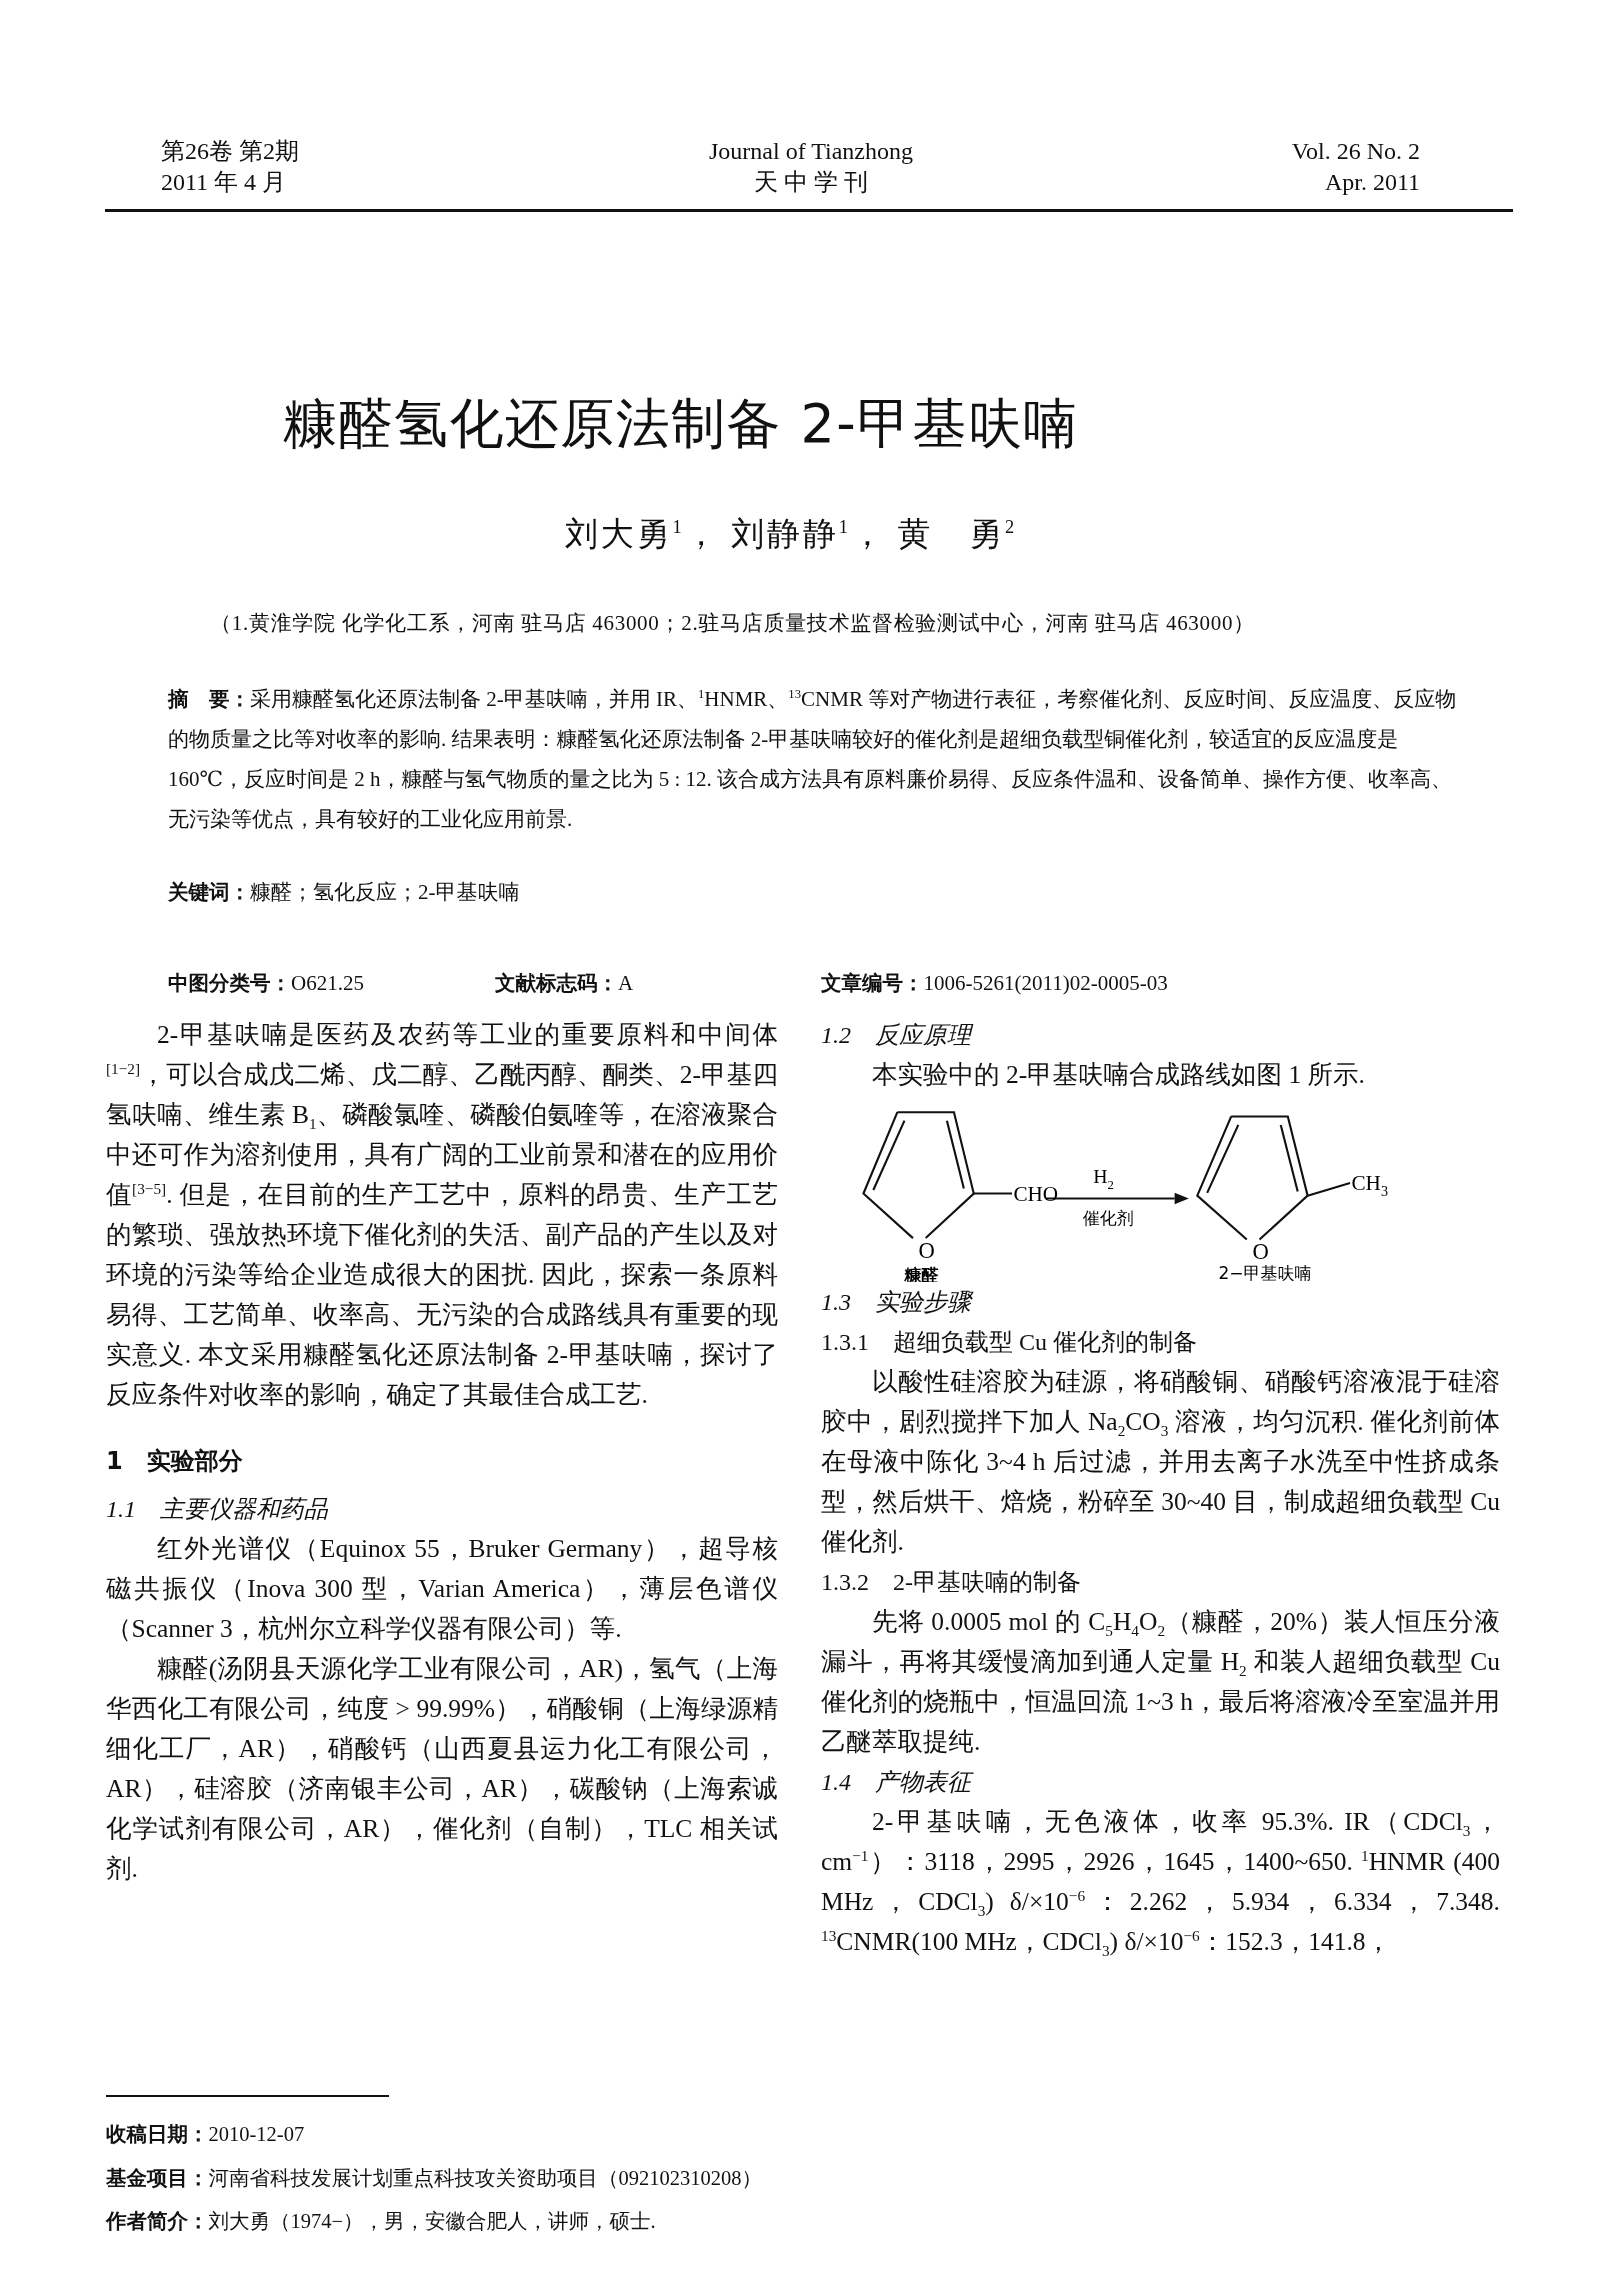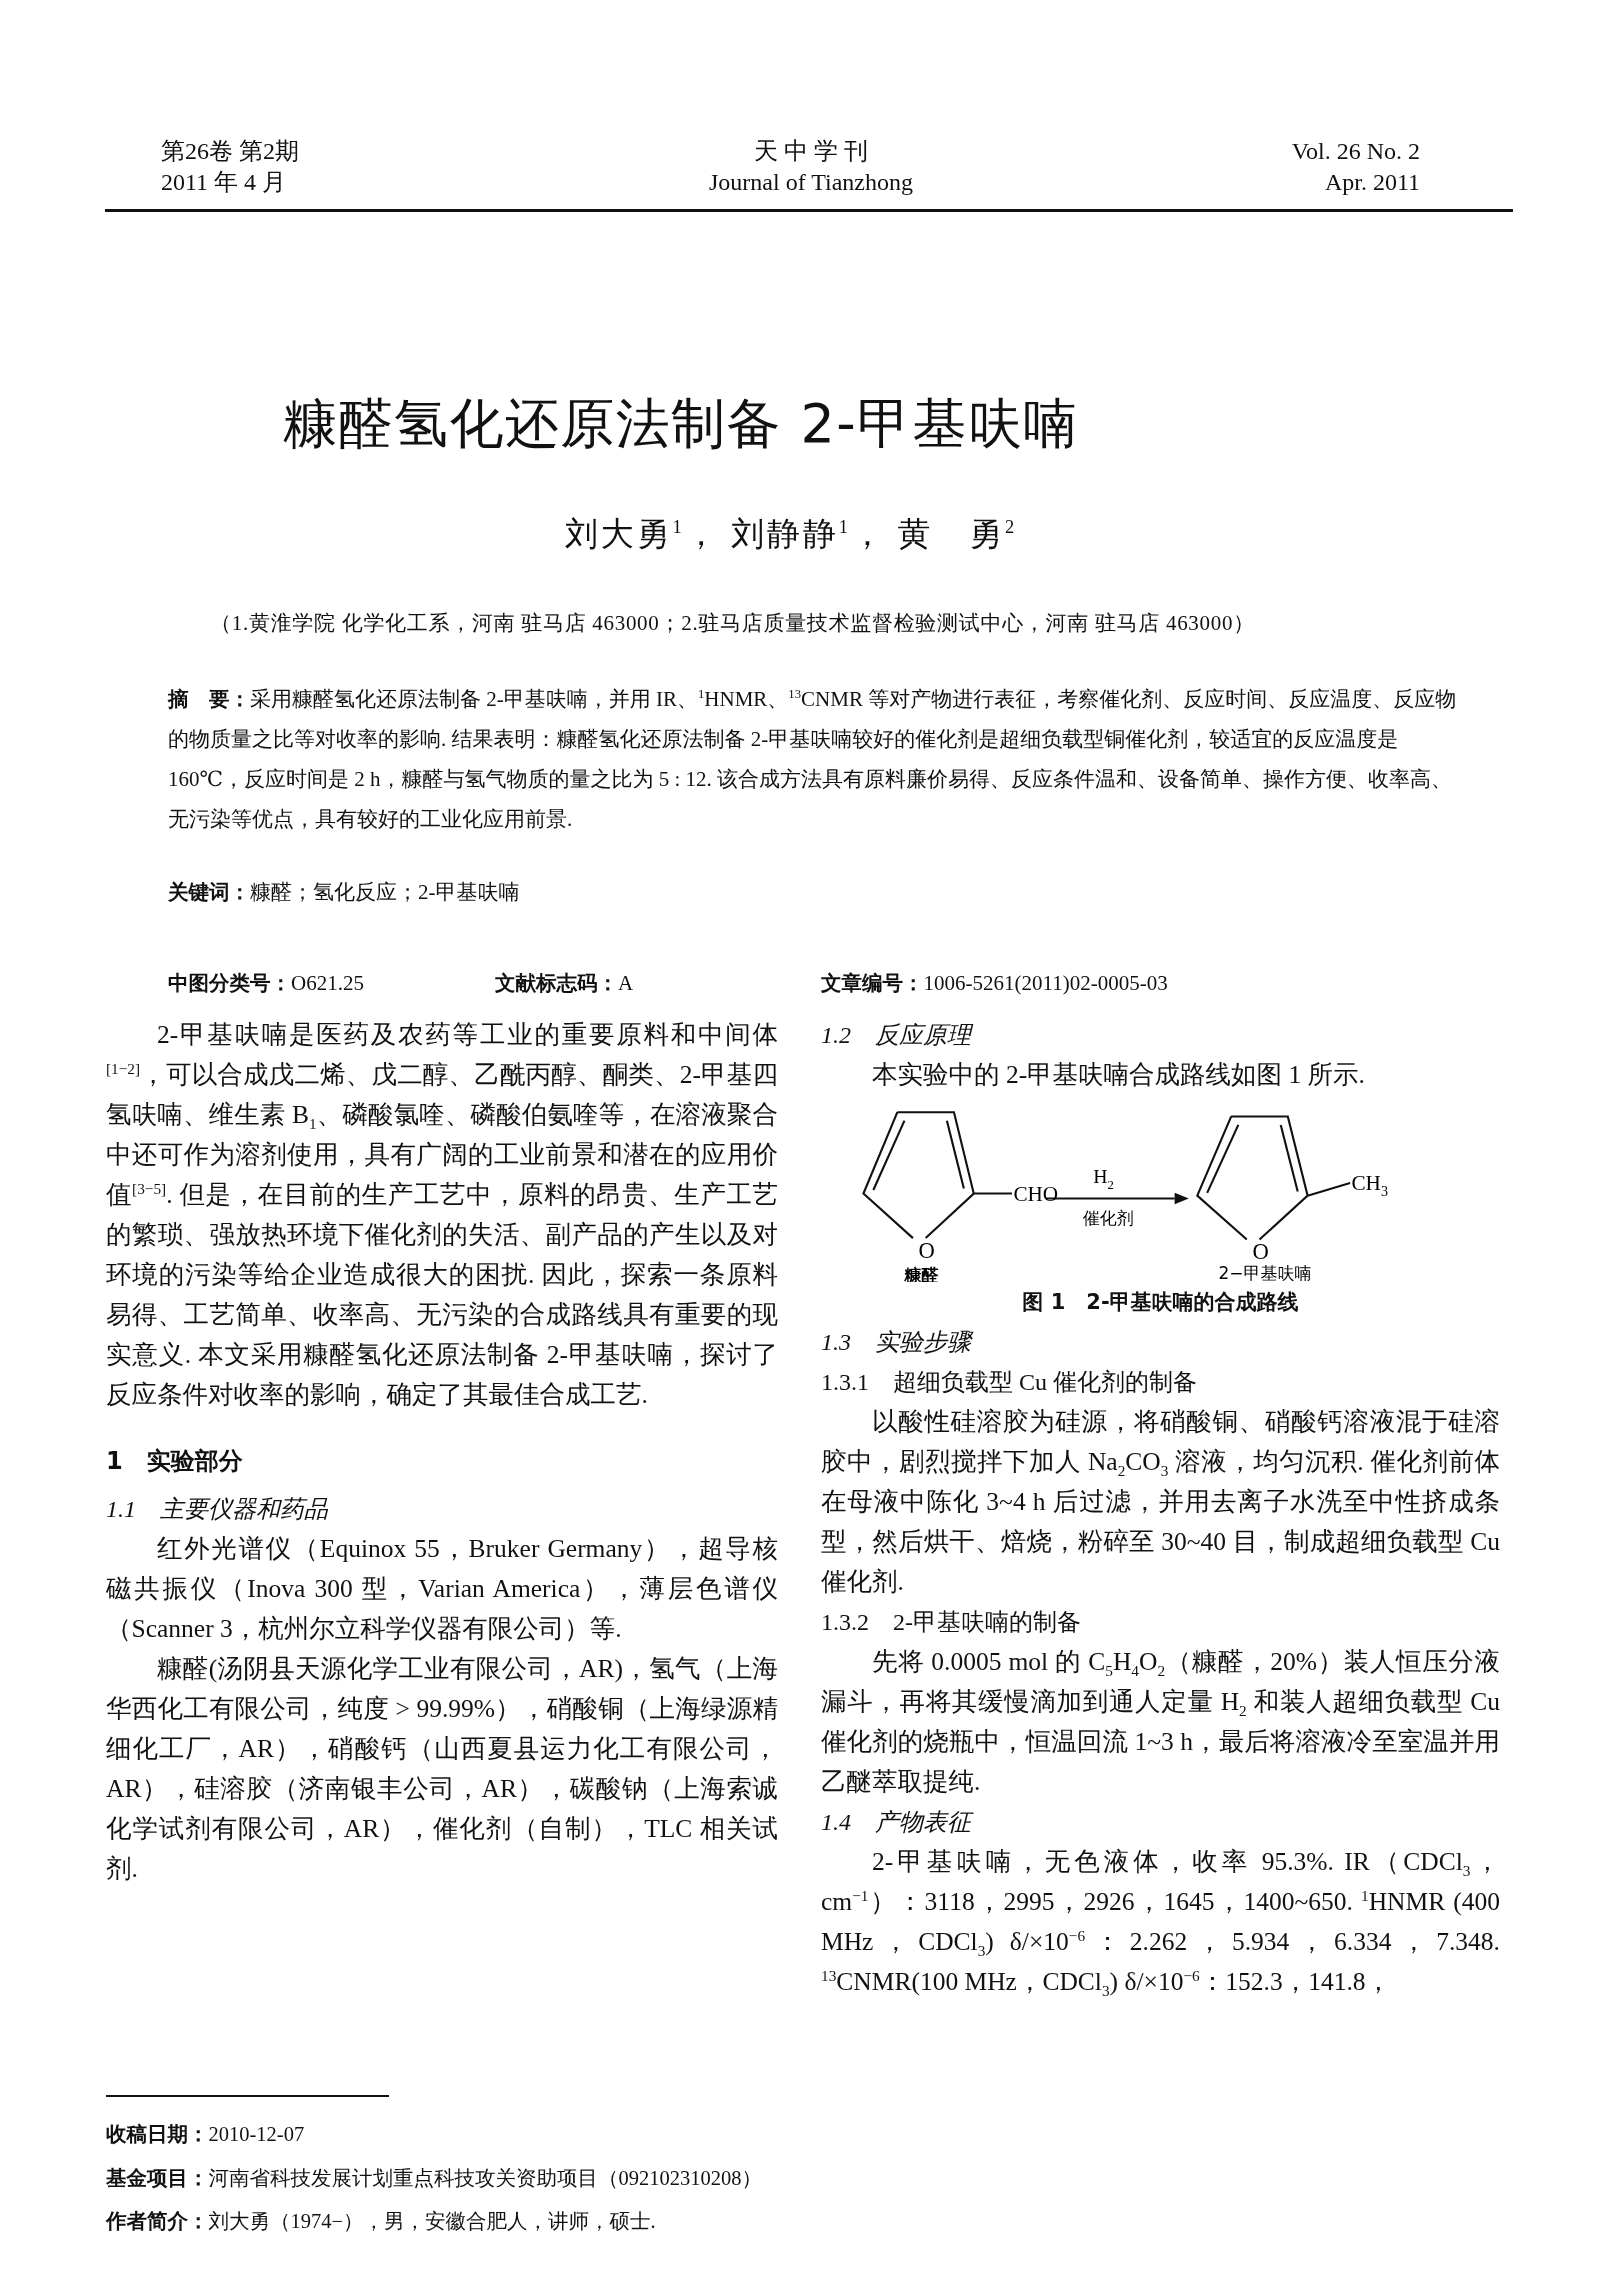--- a/index.html
+++ b/index.html
@@ -51,22 +51,22 @@
   .f1 { top: 2119px; } .f2 { top: 2163px; } .f3 { top: 2206px; text-align: center; }
 </style>
 </head>
 <body>
 
 <div class="abs hdr hdr-left">
   <div>第26卷  第2期</div>
   <div>2011 年 4 月</div>
 </div>
 <div class="abs hdr hdr-center">
+  <div>Journal of Tianzhong</div>
   <div>天 中 学 刊</div>
-  <div>Journal of Tianzhong</div>
 </div>
 <div class="abs hdr hdr-right">
   <div>Vol. 26   No. 2</div>
   <div>Apr. 2011</div>
 </div>
 <div class="abs hdr-rule"></div>
 
 <div class="abs title">糠醛氢化还原法制备 2-甲基呋喃</div>
 <div class="abs authors">
   <span>刘大勇</span><sup>1</sup>，
@@ -123,21 +123,20 @@
       <text x="138" y="226" font-size="32" font-family="Liberation Serif, serif">O</text>
       <text x="610" y="228" font-size="32" font-family="Liberation Serif, serif">O</text>
       <text x="272" y="146" font-size="30" font-family="Liberation Serif, serif">CHO</text>
       <text x="750" y="130" font-size="30" font-family="Liberation Serif, serif"><tspan>CH</tspan><tspan dy="8" font-size="20">3</tspan></text>
       <text x="385" y="120" font-size="28" font-family="Liberation Serif, serif"><tspan>H</tspan><tspan dy="8" font-size="18">2</tspan></text>
       <text x="370" y="178" font-size="24" font-family="DejaVu Sans, sans-serif">催化剂</text>
       <text x="118" y="258" font-size="24" font-family="DejaVu Sans, sans-serif" font-weight="bold">糠醛</text>
       <text x="562" y="256" font-size="24" font-family="DejaVu Sans, sans-serif">2−甲基呋喃</text>
     </svg>
   </div>
-  <p class="fig-cap">图 1　2-甲基呋喃的合成路线</p>
 
   <p class="sec sub sub-italic"><span>1.3</span>　<span>实验步骤</span></p>
   <p class="sec sub"><span>1.3.1</span>　<span>超细负载型 Cu 催化剂的制备</span></p>
   <p class="indent"><span>以酸性硅溶胶为硅源，将硝酸铜、硝酸钙溶液混于硅溶胶中，剧烈搅拌下加人 Na</span><sub>2</sub><span>CO</span><sub>3</sub><span> 溶液，均匀沉积. 催化剂前体在母液中陈化 3~4 h 后过滤，并用去离子水洗至中性挤成条型，然后烘干、焙烧，粉碎至 30~40 目，制成超细负载型 Cu 催化剂.</span></p>
   <p class="sec sub"><span>1.3.2</span>　<span>2-甲基呋喃的制备</span></p>
   <p class="indent"><span>先将 0.0005 mol 的 C</span><sub>5</sub><span>H</span><sub>4</sub><span>O</span><sub>2</sub><span>（糠醛，20%）装人恒压分液漏斗，再将其缓慢滴加到通人定量 H</span><sub>2</sub><span> 和装人超细负载型 Cu 催化剂的烧瓶中，恒温回流 1~3 h，最后将溶液冷至室温并用乙醚萃取提纯.</span></p>
   <p class="sec sub sub-italic"><span>1.4</span>　<span>产物表征</span></p>
   <p class="indent"><span>2-甲基呋喃，无色液体，收率 95.3%. IR（CDCl</span><sub>3</sub><span>，cm</span><sup>−1</sup><span>）：3118，2995，2926，1645，1400~650. </span><sup>1</sup><span>HNMR (400 MHz，CDCl</span><sub>3</sub><span>) δ/×10</span><sup>−6</sup><span>：2.262，5.934，6.334，7.348. </span><sup>13</sup><span>CNMR(100 MHz，CDCl</span><sub>3</sub><span>) δ/×10</span><sup>−6</sup><span>：152.3，141.8，</span></p>
 </div>
 

